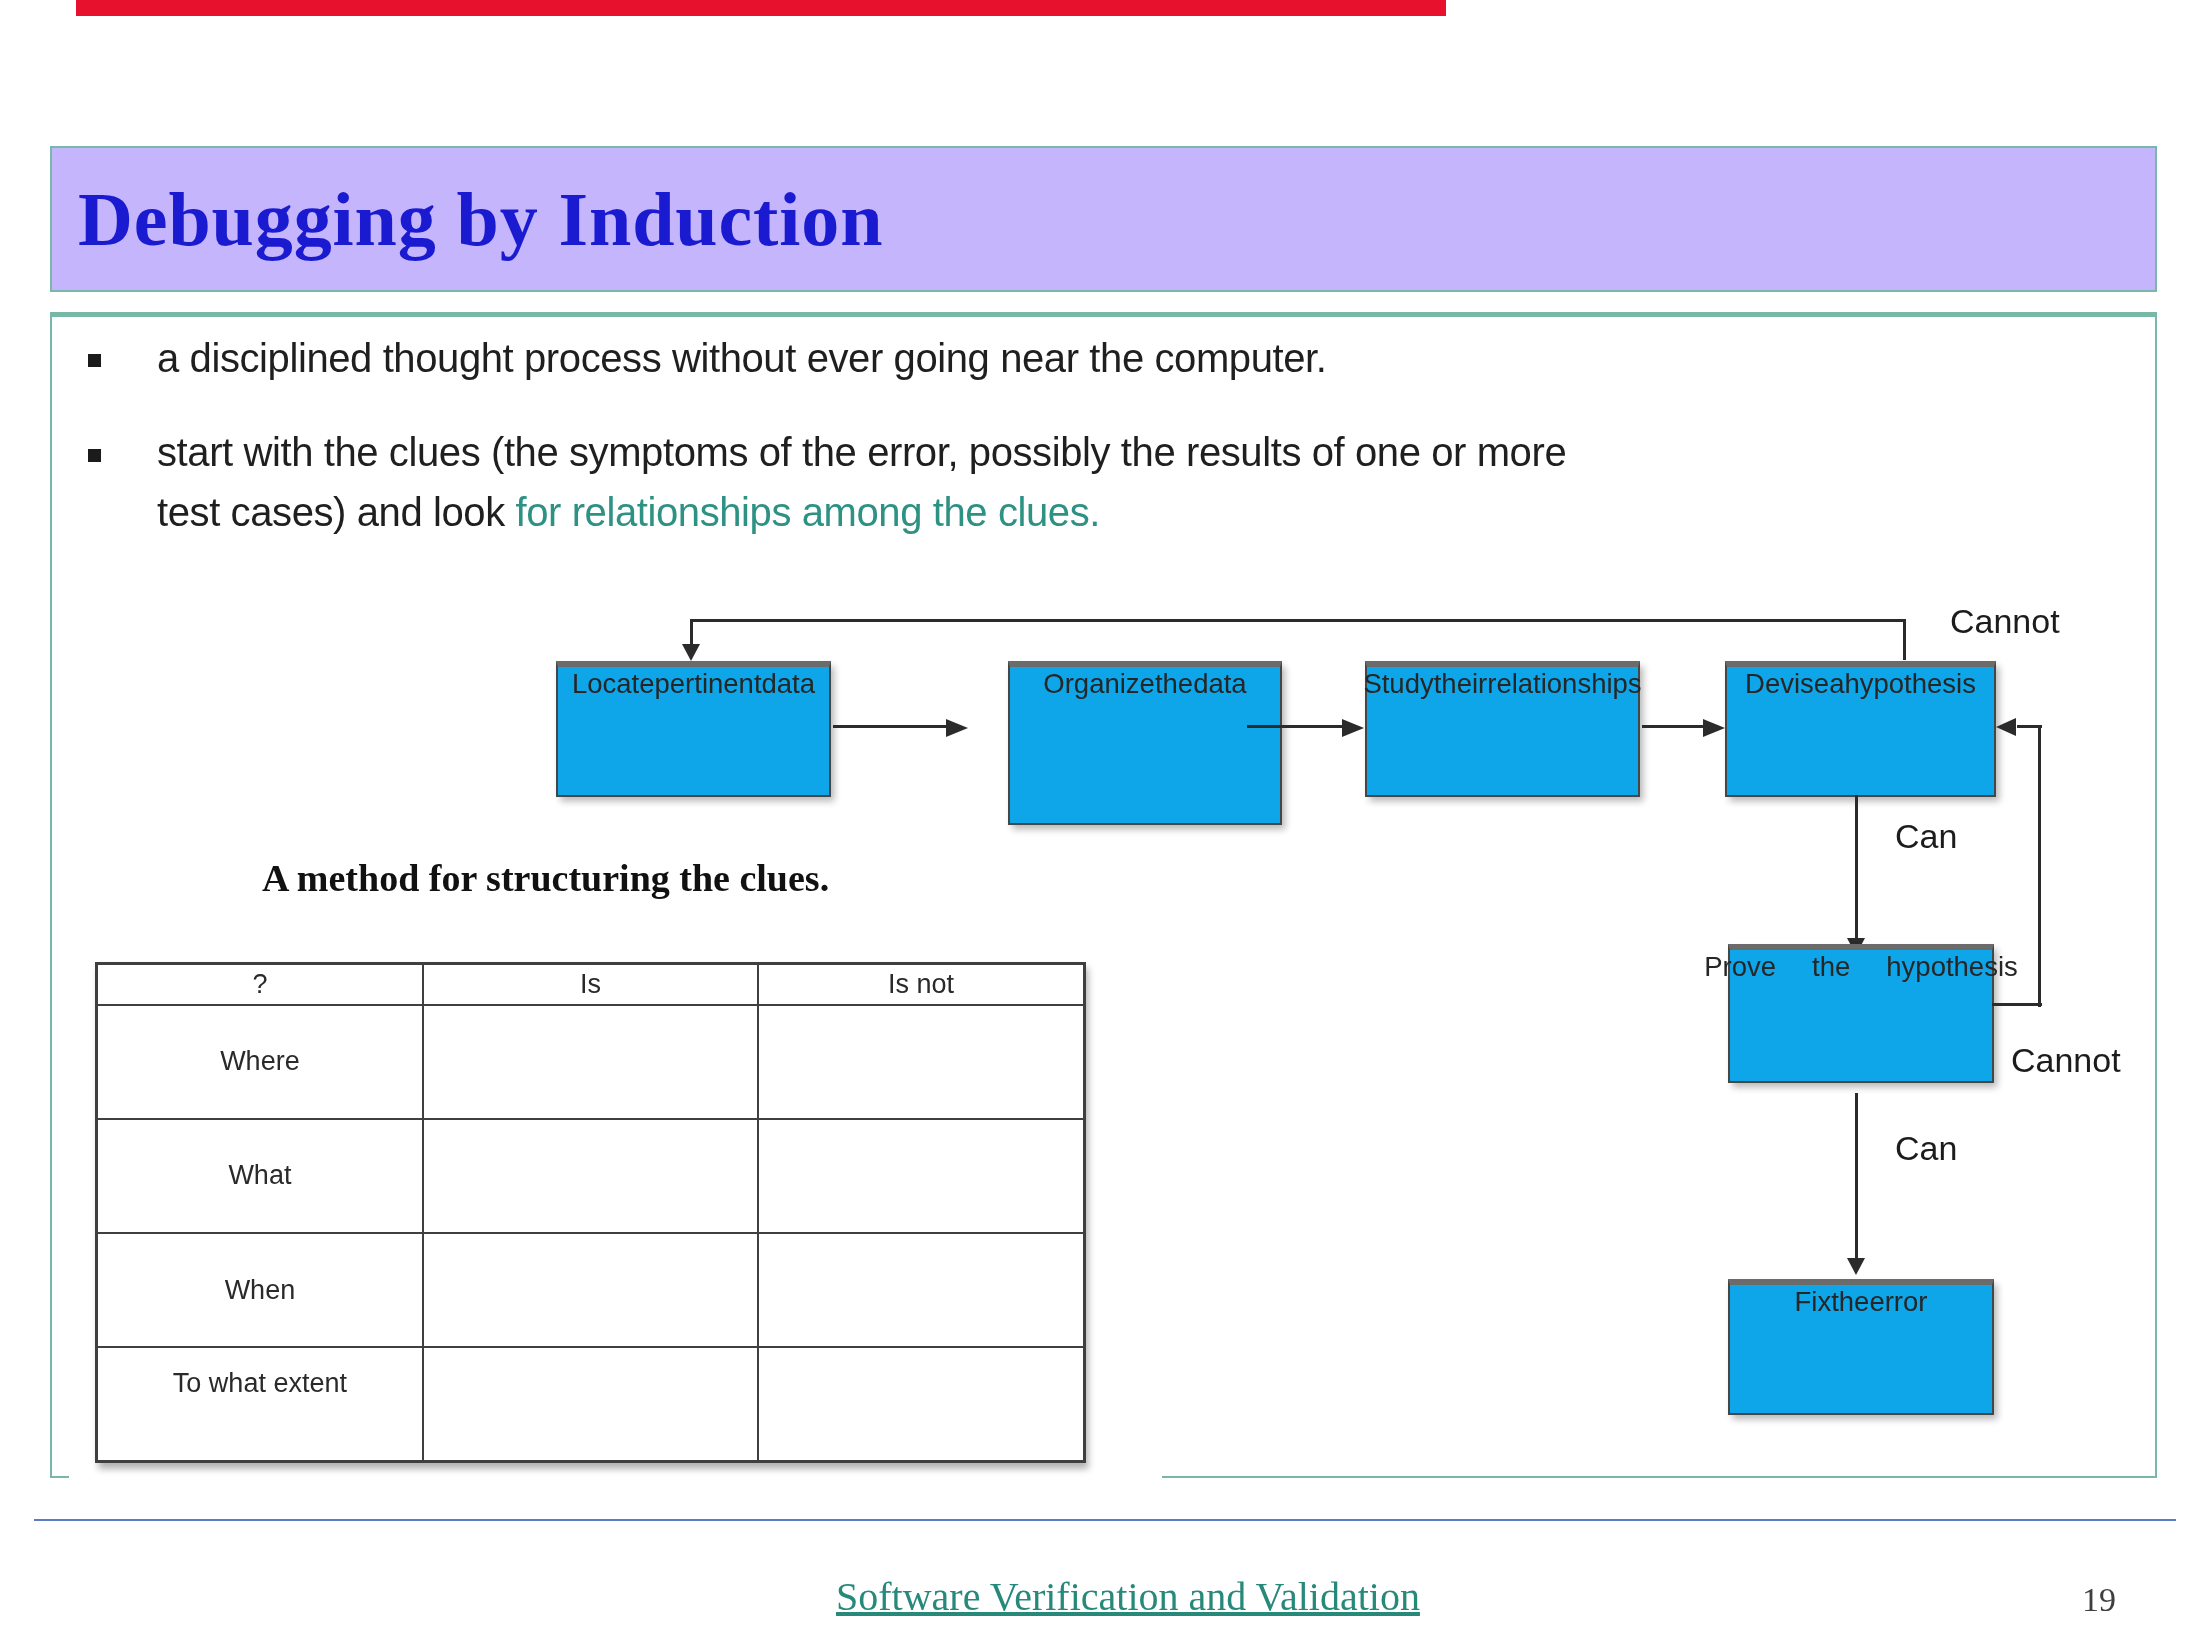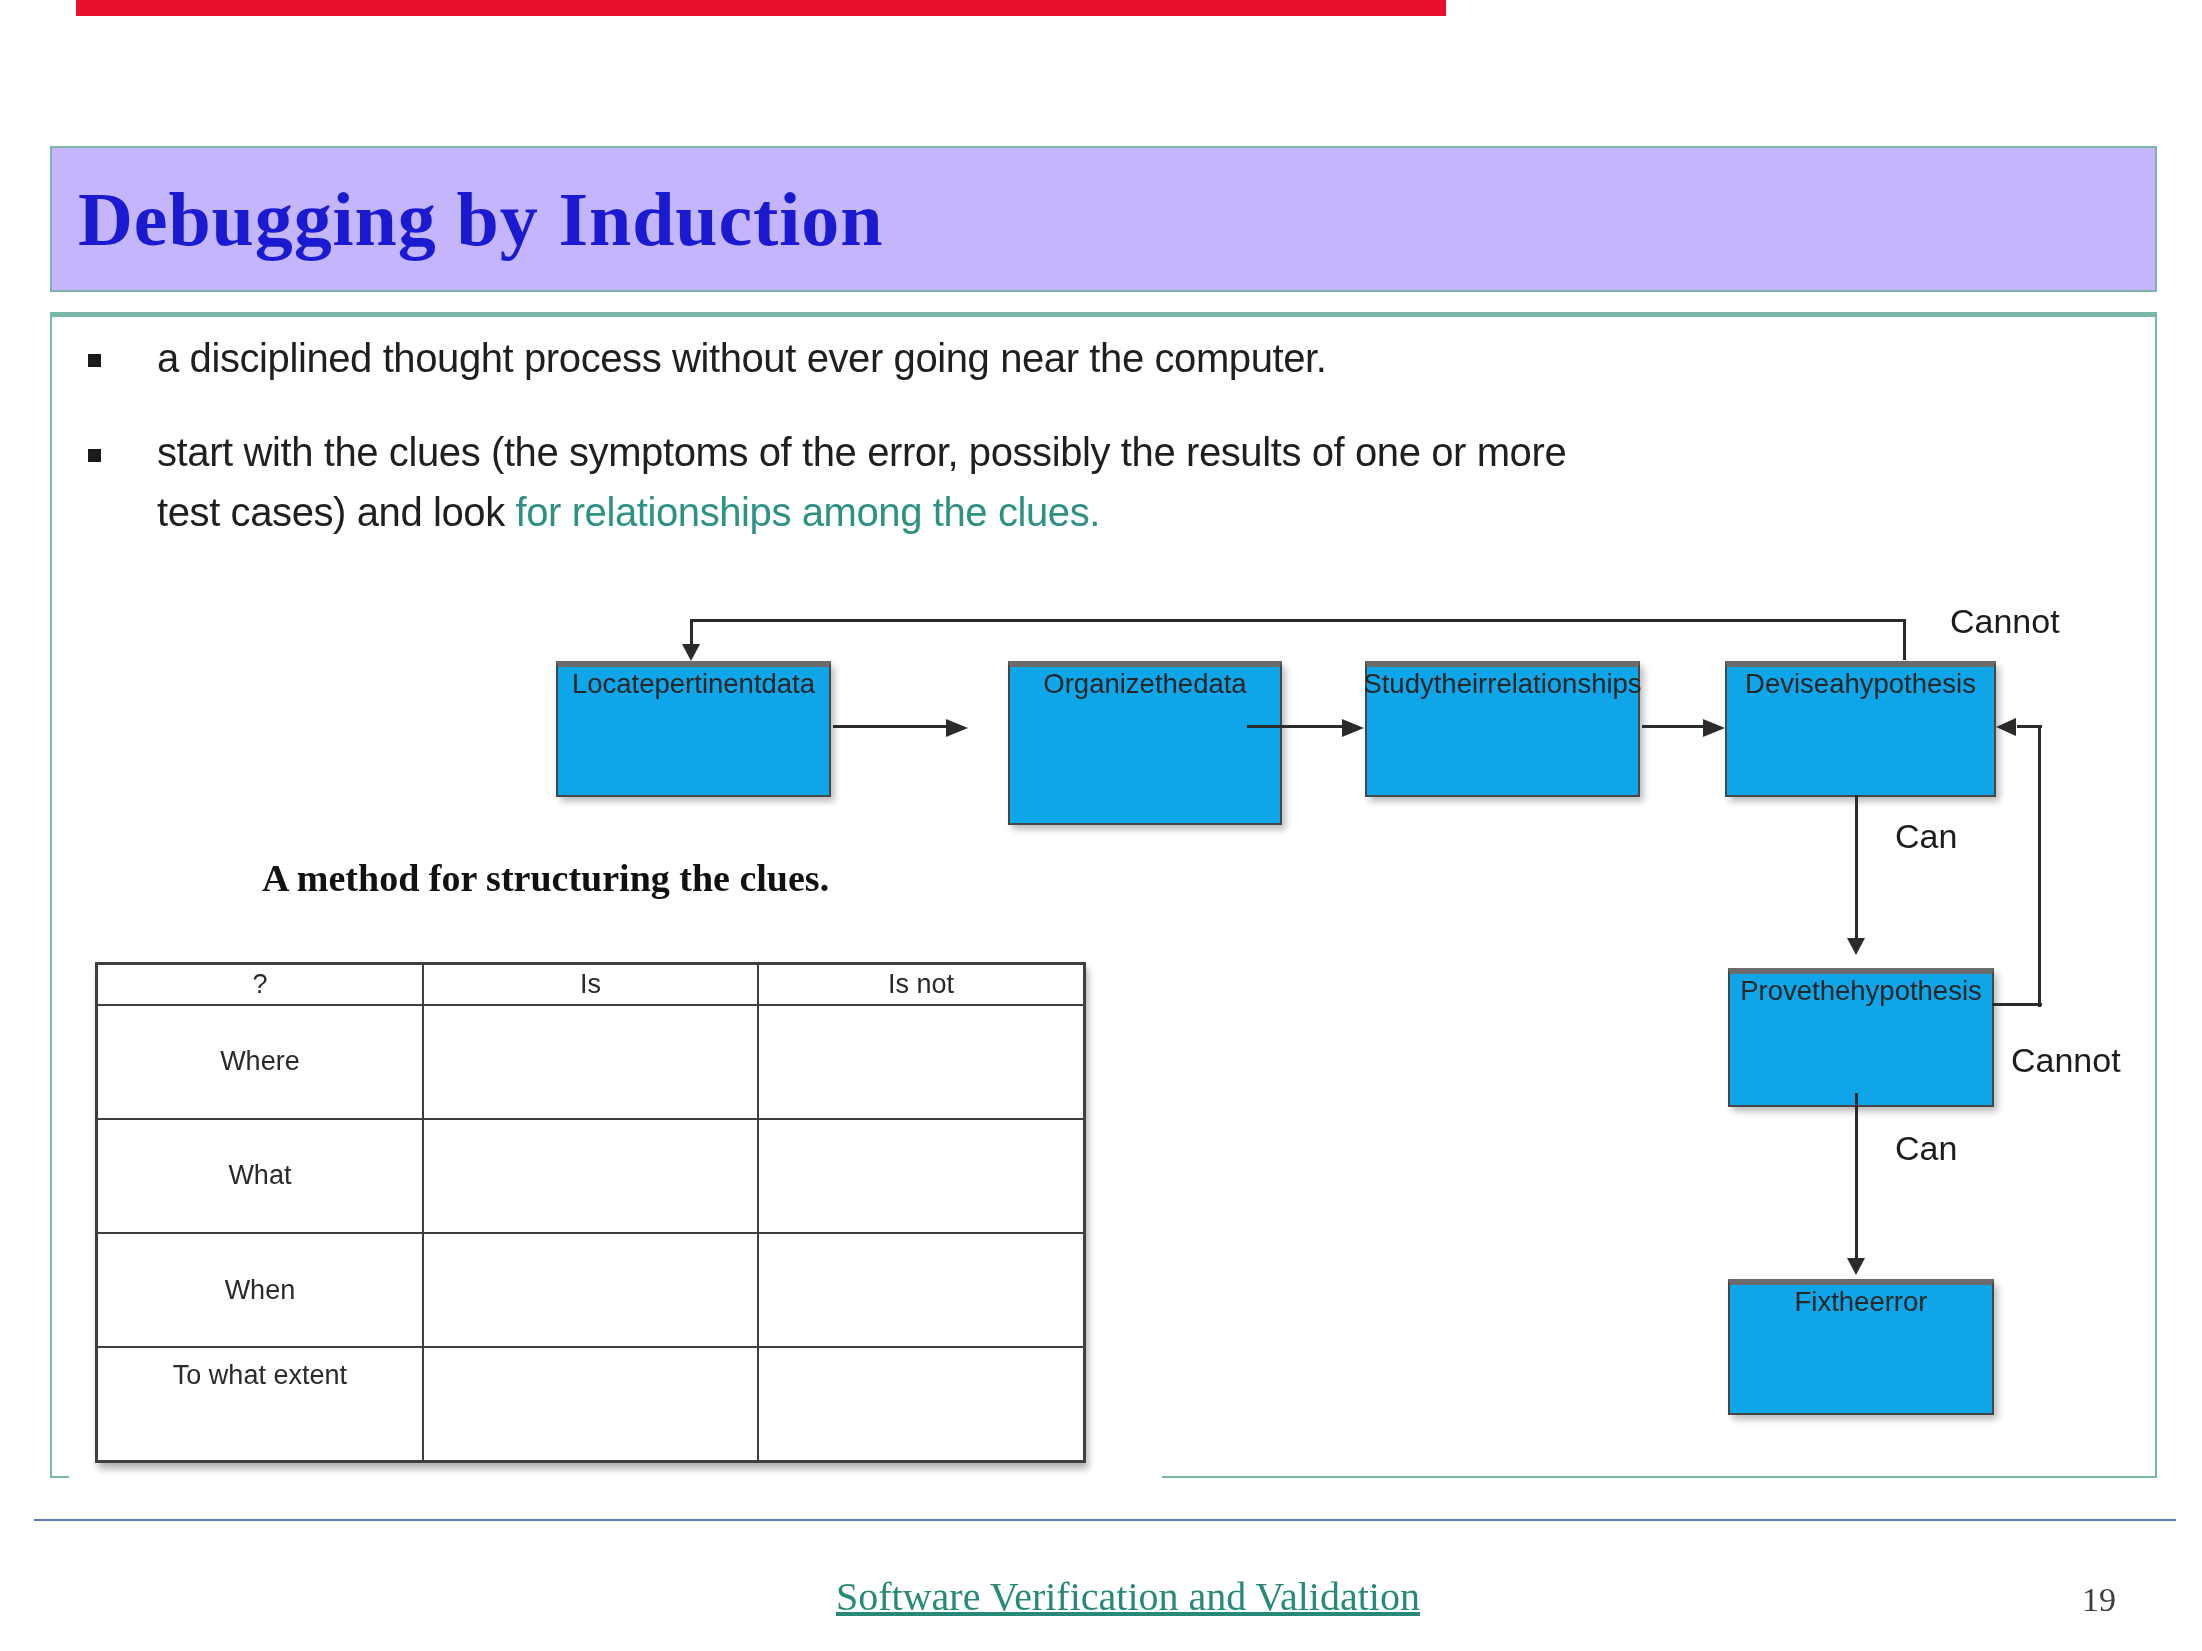--- a/index.html
+++ b/index.html
@@ -47,21 +47,21 @@
   #caption{left:226px;top:856px;font-family:"Liberation Serif",serif;font-weight:bold;
            font-size:38px;color:#111;margin-left:36px;}
 
   #clue-table{position:absolute;left:95px;top:962px;width:991px;height:501px;
               border-collapse:collapse;background:#fff;table-layout:fixed;
               box-shadow:3.4px 6px 6.9px rgba(0,0,0,0.3);border:3.4px solid #3f3f3f;}
   #clue-table th,#clue-table td{border:2.6px solid #3f3f3f;font-weight:normal;
               font-size:27px;color:#2a2a2a;text-align:center;vertical-align:middle;}
   #clue-table .hdr{height:41px;}
   #clue-table .body-row{height:114px;}
-  #clue-table .toplabel{vertical-align:top;padding-top:12px;}
+  #clue-table .toplabel{vertical-align:top;padding-top:20px;}
 
   #divider-line{left:34px;top:1519px;width:2142px;border-top:2.6px solid #5b7cc0;height:0;}
   #footer-title{left:0;right:0;top:1573px;text-align:center;padding-left:53px;
                 font-family:"Liberation Serif",serif;font-size:40px;color:#27897a;text-decoration:underline;}
   #page-number{left:2082px;top:1581px;font-family:"Liberation Serif",serif;
                font-size:34px;color:#3f3f3f;}
 </style>
 </head>
 <body>
 
@@ -117,21 +117,21 @@
     <div class="abs head-right" style="left:946px;top:719px;"></div>
     <div class="abs hline" style="left:1247px;top:725px;width:96px;"></div>
     <div class="abs head-right" style="left:1342px;top:719px;"></div>
     <div class="abs hline" style="left:1642px;top:725px;width:61px;"></div>
     <div class="abs head-right" style="left:1703px;top:719px;"></div>
 
     <div class="abs vline" style="left:1855px;top:795px;height:143px;"></div>
     <div class="abs head-down" style="left:1847px;top:938px;"></div>
     <div class="abs flabel" style="left:1895px;top:817px;">Can</div>
 
-    <div class="abs fbox" style="left:1728px;top:968px;width:266px;height:139px;">
+    <div class="abs fbox" style="left:1728px;top:944px;width:266px;height:139px;gap:36px;">
       <span>Prove</span>
       <span>the</span>
       <span>hypothesis</span>
     </div>
     <div class="abs flabel" style="left:2011px;top:1041px;">Cannot</div>
 
     <div class="abs hline" style="left:1992px;top:1003px;width:50px;"></div>
     <div class="abs vline" style="left:2038px;top:727px;height:280px;"></div>
     <div class="abs hline" style="left:2017px;top:725px;width:25px;"></div>
     <div class="abs head-left" style="left:1996px;top:718px;"></div>

